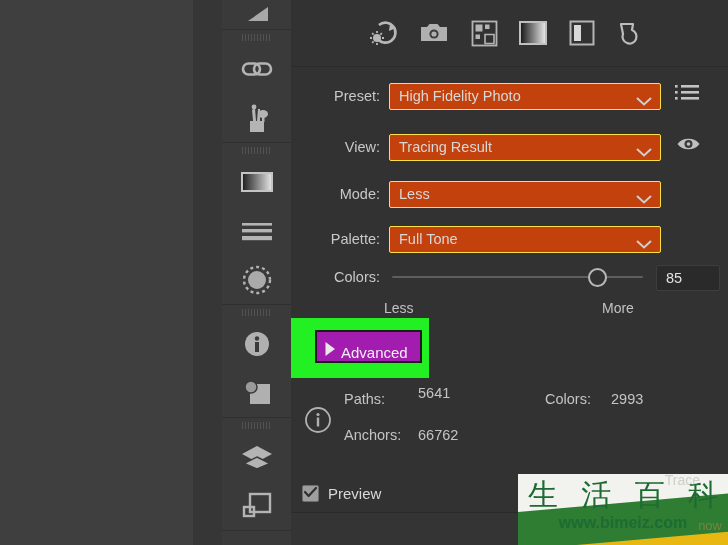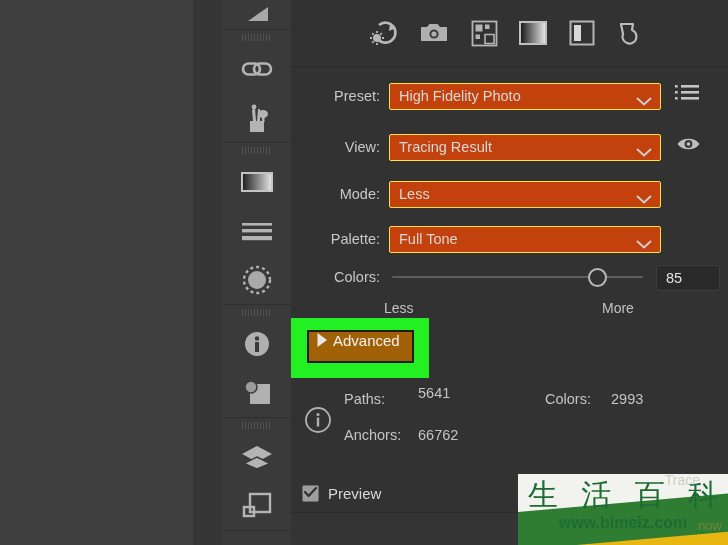--- a/index.html
+++ b/index.html
@@ -214,27 +214,27 @@
   
   .hl-box {
     position: absolute;
     left: 0px; top: 318px;
     width: 138px; height: 60px;
     background: #22f022;
     z-index: 6;
   }
   .adv-btn {
     position: absolute;
-    left: 16px; top: 12px;
+    left: 24px; top: 12px;
     width: 107px; height: 33px;
-    background: #a16207;
+    background: #a21caf;
     border: 2px solid #1c1c1c;
     box-sizing: border-box;
     display: flex;
-    align-items: flex-start;
+    align-items: flex-end;
     cursor: pointer;
   }
   .adv-tri {
     margin-left: 7px;
     margin-right: 5px;
   }
   .adv-label {
     color: #f0f0f0;
     font-size: 15px;
   }

